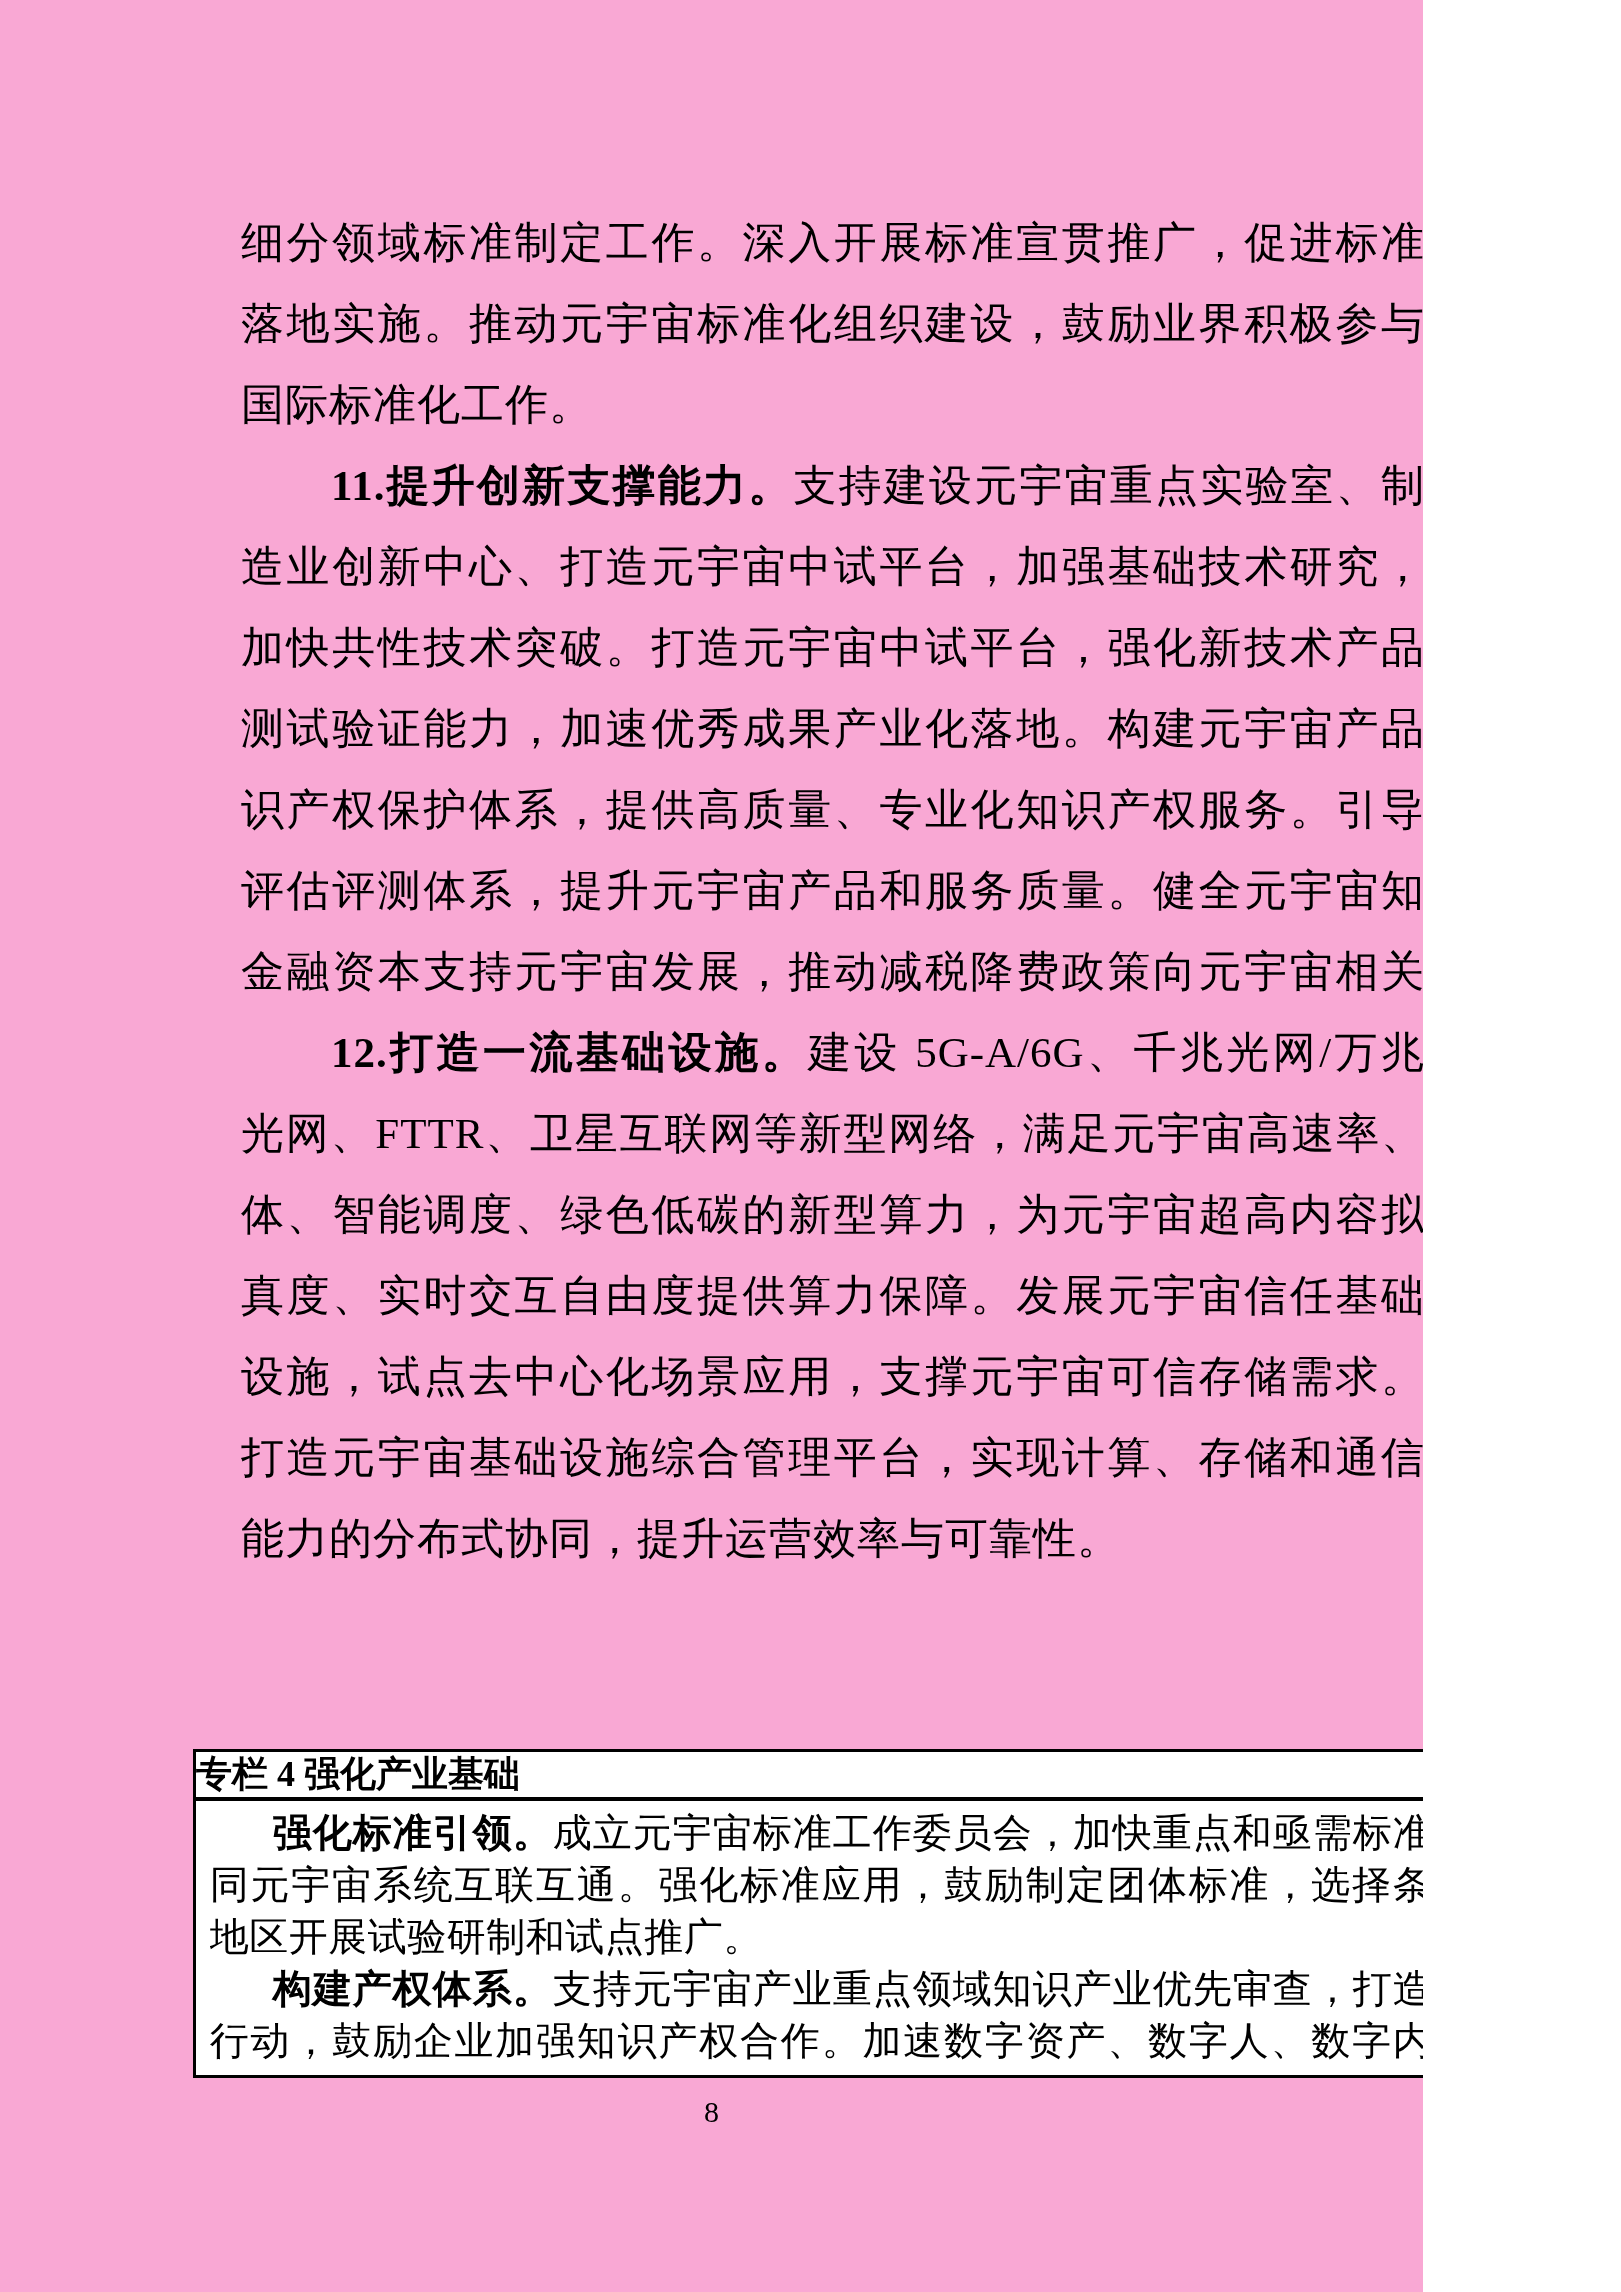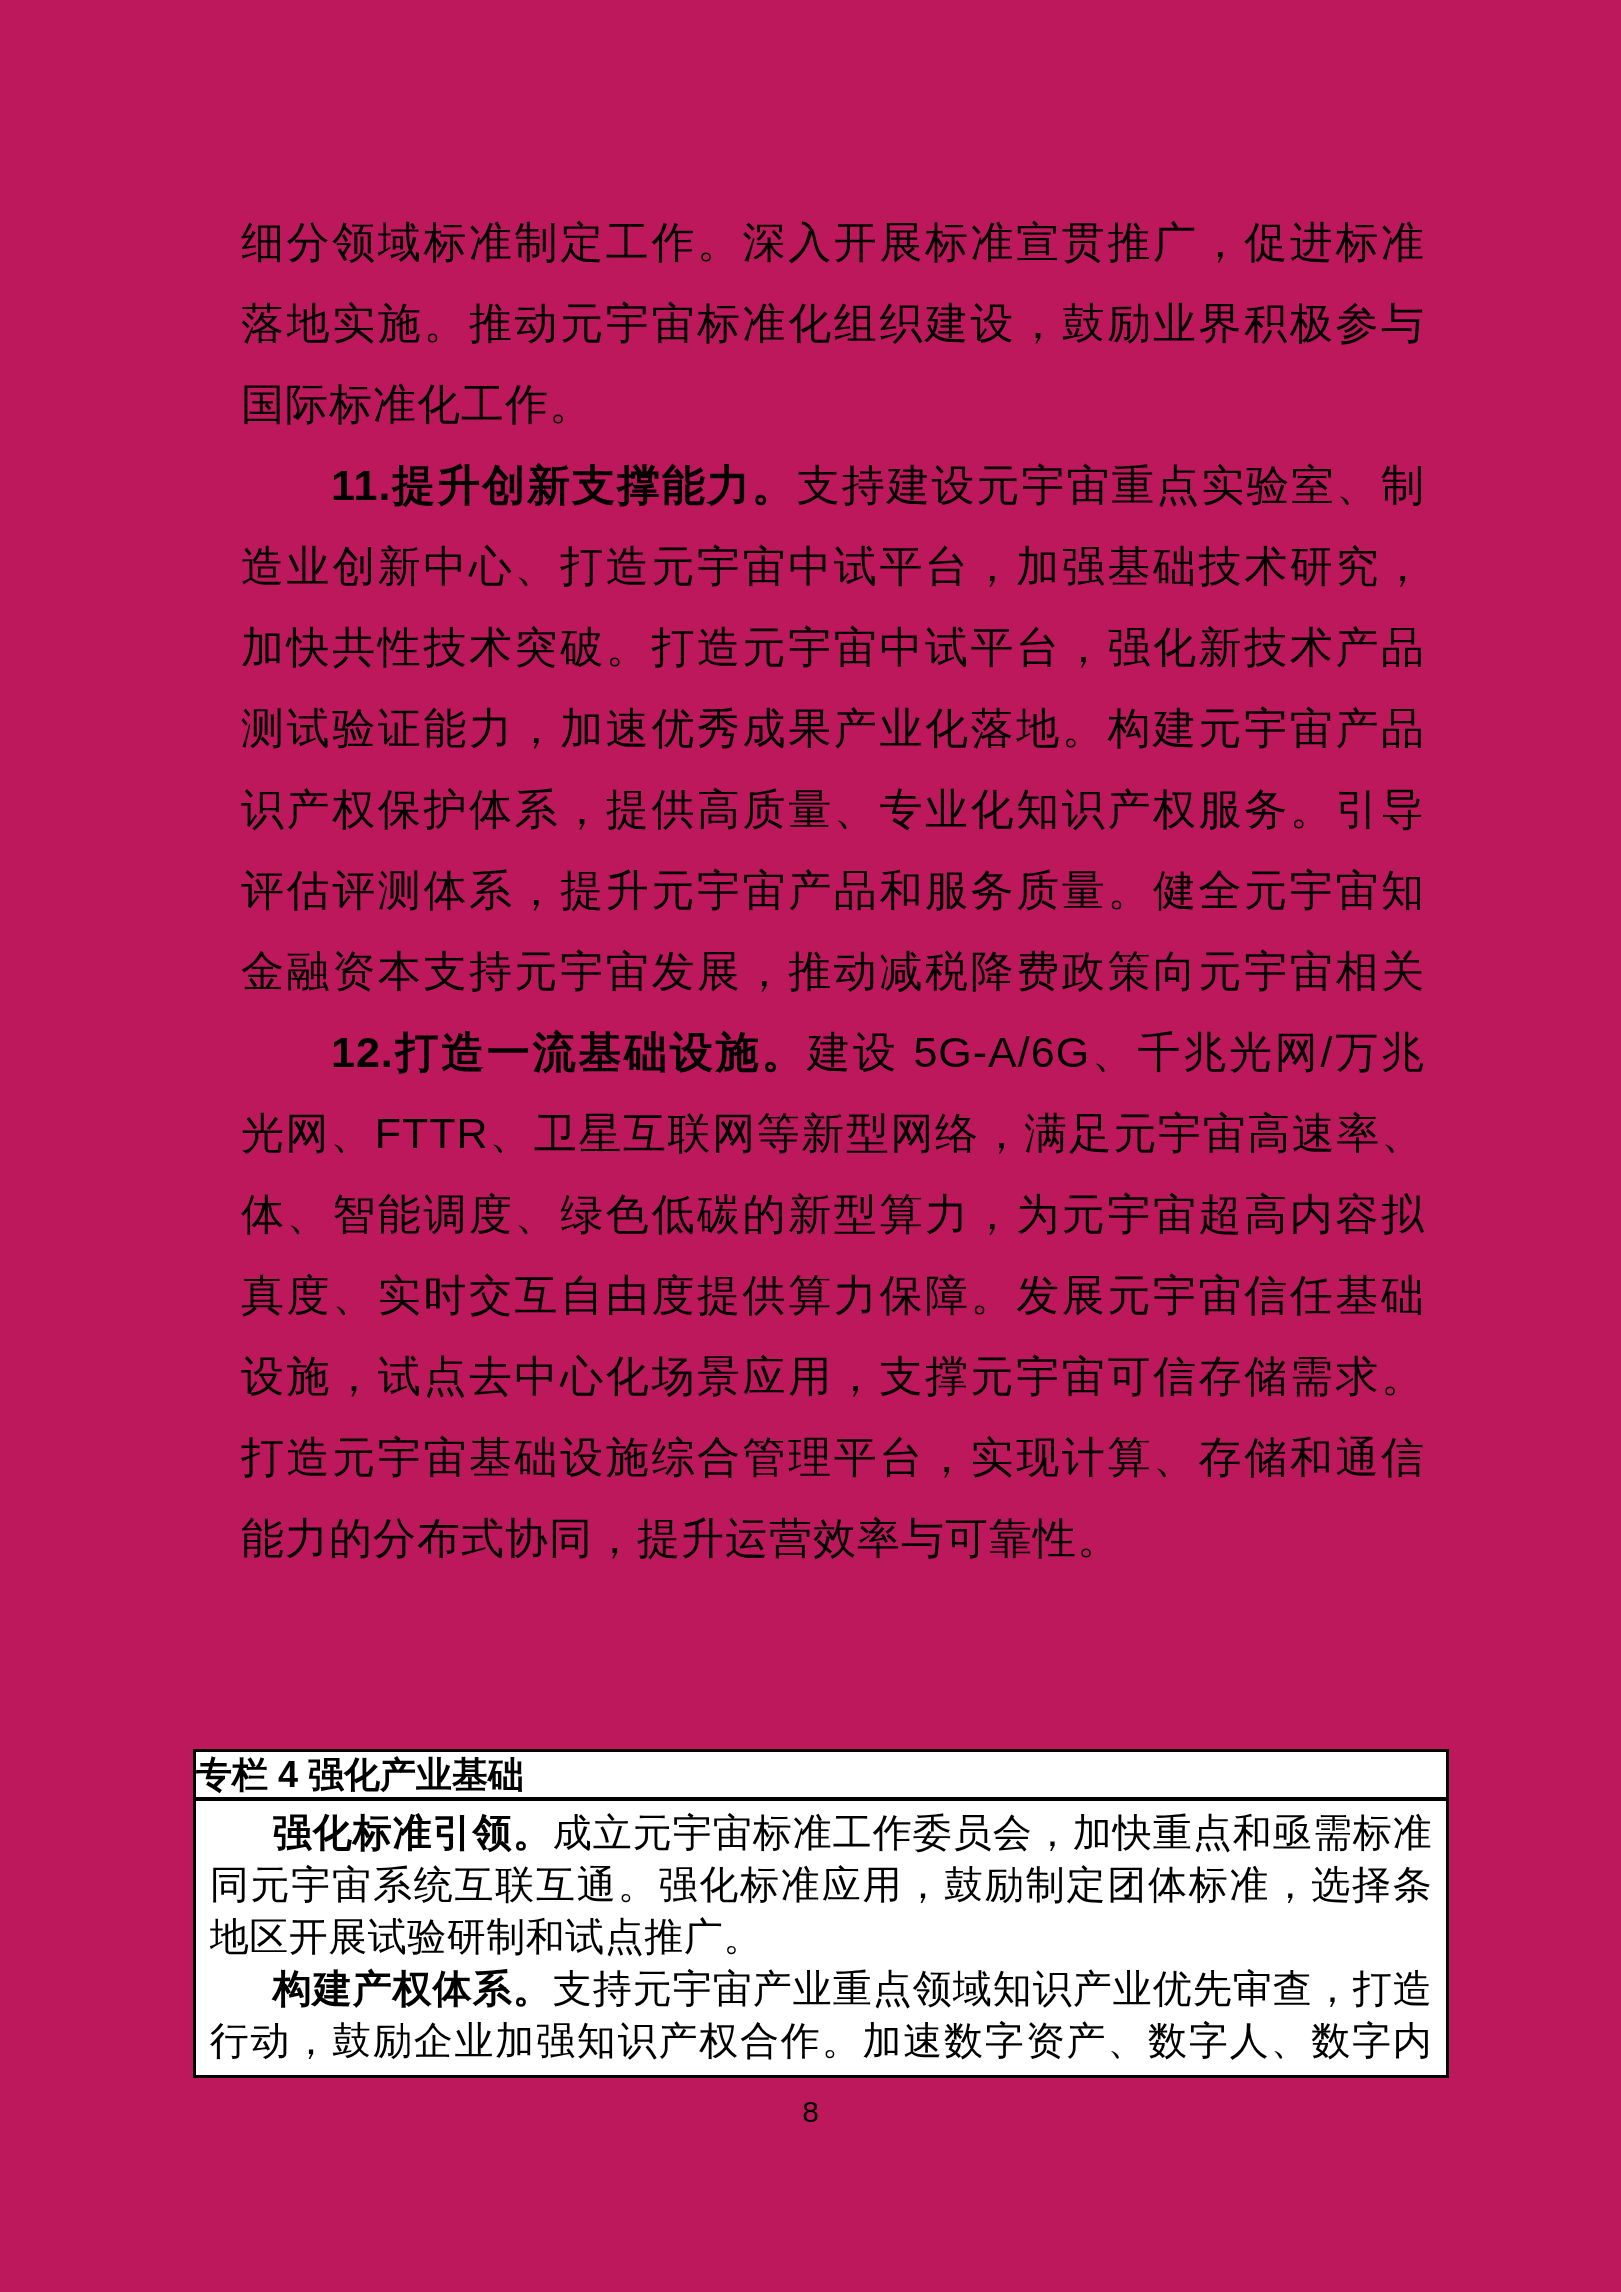--- a/index.html
+++ b/index.html
@@ -1,21 +1,21 @@
 <!DOCTYPE html>
 <html><head>
 <meta charset="utf-8">
 <style>
   html,body{margin:0;padding:0;background:#ffffff;}
   .page{
     position:relative;
-    width:1621px;height:2293px;
-    background:#be185d;
+    width:1423px;height:2293px;
+    background:#f9a8d4;
     color:#000000;
-    font-family:Liberation Sans, sans-serif;
+    font-family:Liberation Serif, serif;
     overflow:hidden;
   }
   .textblock{
     position:absolute;
     left:241px;top:202px;width:1184px;
   }
   .line{
     font-size:43px;
     line-height:81px;
     height:81px;

